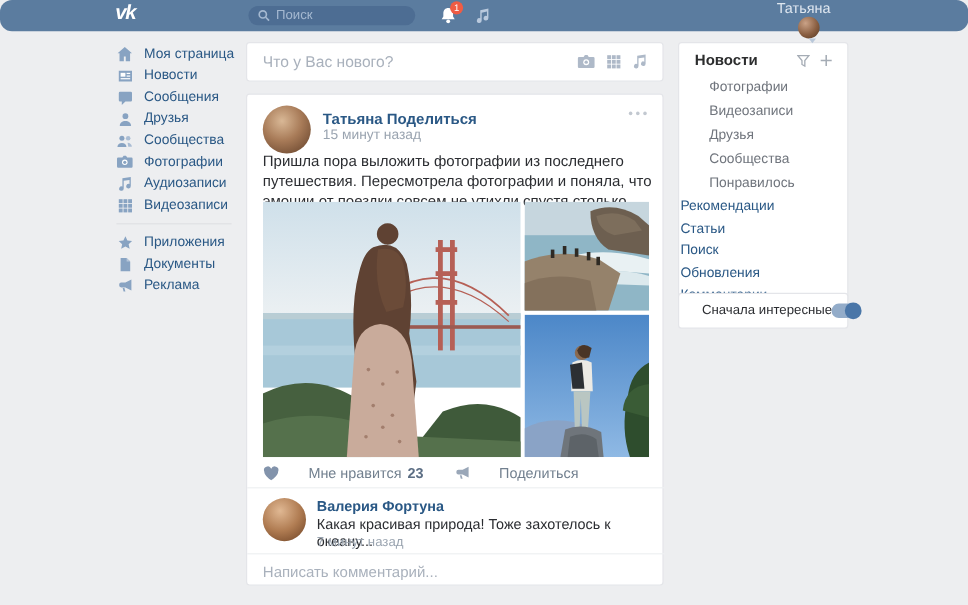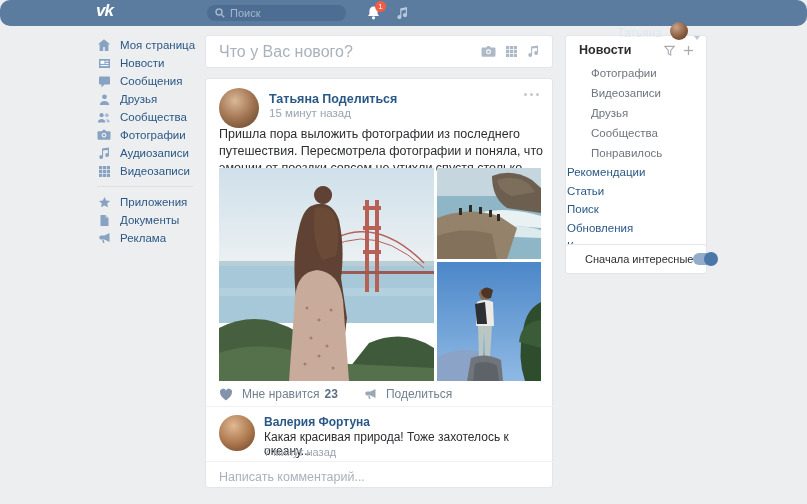--- a/index.html
+++ b/index.html
@@ -8,59 +8,59 @@
   #app { position:relative; width:807px; height:504px; background:#edeef0; }
 
   
   .topbar { position:absolute; left:0; top:0; width:807px; height:26px; background:#5b7c9f; z-index:10;border-radius:10px; }
   .logo { position:absolute; left:96px; top:1px; color:#fff; font-weight:bold; font-size:17px; letter-spacing:-1px; font-style:italic; cursor:pointer; }
   .searchbox { position:absolute; left:207px; top:5px; width:139px; height:16px; background:#4d6d93; border-radius:8px; display:flex; align-items:center; padding:0 8px; }
   .searchbox input { background:transparent; border:none; outline:none; color:#d7e1ec; font-size:11px; width:100px; margin-left:5px; font-family:"Liberation Sans",sans-serif; }
   .searchbox input::placeholder { color:#a4b8d0; }
   .top-ic { position:absolute; top:5px; cursor:pointer; }
   .badge { position:absolute; left:9px; top:-4px; min-width:11px; height:11px; background:#f05c44; border-radius:6px; color:#fff; font-size:8px; line-height:11px; text-align:center; padding:0 2px; }
-  .userblock { position:absolute; right:107px; top:0; height:40px; display:flex; align-items:flex-end; cursor:pointer; }
+  .userblock { position:absolute; right:107px; top:0; height:40px; display:flex; align-items:center; cursor:pointer;flex-direction:column; }
   .username { color:#dfe7f0; font-size:12px; margin-right:8px; }
   .avatar-s { width:18px; height:18px; border-radius:50%; background:radial-gradient(circle at 35% 30%, #caa287 0%, #8a5f42 55%, #53351f 100%); }
   .caret { width:0; height:0; border-left:3.5px solid transparent; border-right:3.5px solid transparent; border-top:4px solid #b9c8da; margin-left:6px; }
 
   
   .leftmenu { position:absolute; left:97px; top:36px; width:105px; }
   .mitem { display:flex; align-items:center; height:18px; cursor:pointer; }
   .mitem .mic { width:14px; height:14px; margin-right:9px; display:flex; align-items:center; justify-content:center; }
   .mitem .mlabel { font-size:11.5px; color:#2a5885; white-space:nowrap; }
   .mdivider { border-top:1px solid #dfe0e4; margin:6px 0 6px 0; width:96px; }
 
   
   .card { position:absolute; background:#fff; border:1px solid #e4e5e9; border-radius:3px; }
 
   
   .composer { left:205px; top:35px; width:348px; height:33px; display:flex; align-items:center; padding:0 13px; }
-  .composer-ph { color:#a9b1bc; font-size:16px; flex:1; cursor:text; }
+  .composer-ph { color:#a9b1bc; font-size:13px; flex:1; cursor:text; }
   .composer-icons { display:flex; gap:9px; }
   .composer-icons span { cursor:pointer; display:flex; }
 
   
   .post { left:205px; top:78px; width:348px; height:410px; }
   .avatar-m { position:absolute; left:13px; top:9px; width:40px; height:40px; border-radius:50%;
     background:radial-gradient(circle at 40% 32%, #d9b896 0%, #a87b58 45%, #5e3c26 100%); cursor:pointer; }
   .post-name { position:absolute; left:63px; top:13px; font-size:12.5px; font-weight:bold; color:#2a5885; cursor:pointer; }
   .post-time { position:absolute; left:63px; top:28px; font-size:11.5px; color:#9aa4b0; }
   .post-menu { position:absolute; right:13px; top:14px; display:flex; gap:3px; cursor:pointer; }
   .post-menu i { width:3px; height:3px; border-radius:50%; background:#c2c8d0; }
   .post-text { position:absolute; left:13px; top:47px; width:324px; font-size:12.5px; line-height:17px; color:#2b2d31; }
   .photos { position:absolute; left:13px; top:89px; width:322px; height:213px; }
   .ph { position:absolute; overflow:hidden; cursor:pointer; }
   .ph svg { display:block; }
   .ph-main { left:0; top:0; width:215px; height:213px; }
   .ph-tr { left:218px; top:0; width:104px; height:91px; }
   .ph-br { left:218px; top:94px; width:104px; height:119px; }
   .likebar { position:absolute; left:13px; top:308px; display:flex; align-items:center; font-size:12px; color:#72808f; }
   .likebar .grp { display:flex; align-items:center; cursor:pointer; }
-  .likebar .lbl { margin-left:9px; }
+  .likebar .lbl { margin-left:24px; }
   .likebar .cnt { margin-left:5px; font-weight:bold; color:#5c6e84; }
   .likebar .share { margin-left:26px; }
   .hdiv { position:absolute; left:0; width:348px; border-top:1px solid #eef0f2; }
   .comment-av { position:absolute; left:13px; top:336px; width:36px; height:36px; border-radius:50%;
     background:radial-gradient(circle at 40% 30%, #e0b893 0%, #b07c52 50%, #6a3f22 100%); cursor:pointer; }
   .comment-name { position:absolute; left:58px; top:336px; font-size:12px; font-weight:bold; color:#2a5885; cursor:pointer; }
   .comment-text { position:absolute; left:58px; top:351px; font-size:12px; color:#2b2d31; width:276px; }
   .comment-time { position:absolute; left:58px; top:367px; font-size:11px; color:#9aa4b0; }
   .write-comment { position:absolute; left:13px; top:391px; font-size:12.5px; color:#a9b1bc; cursor:text;text-align:right; }
 

